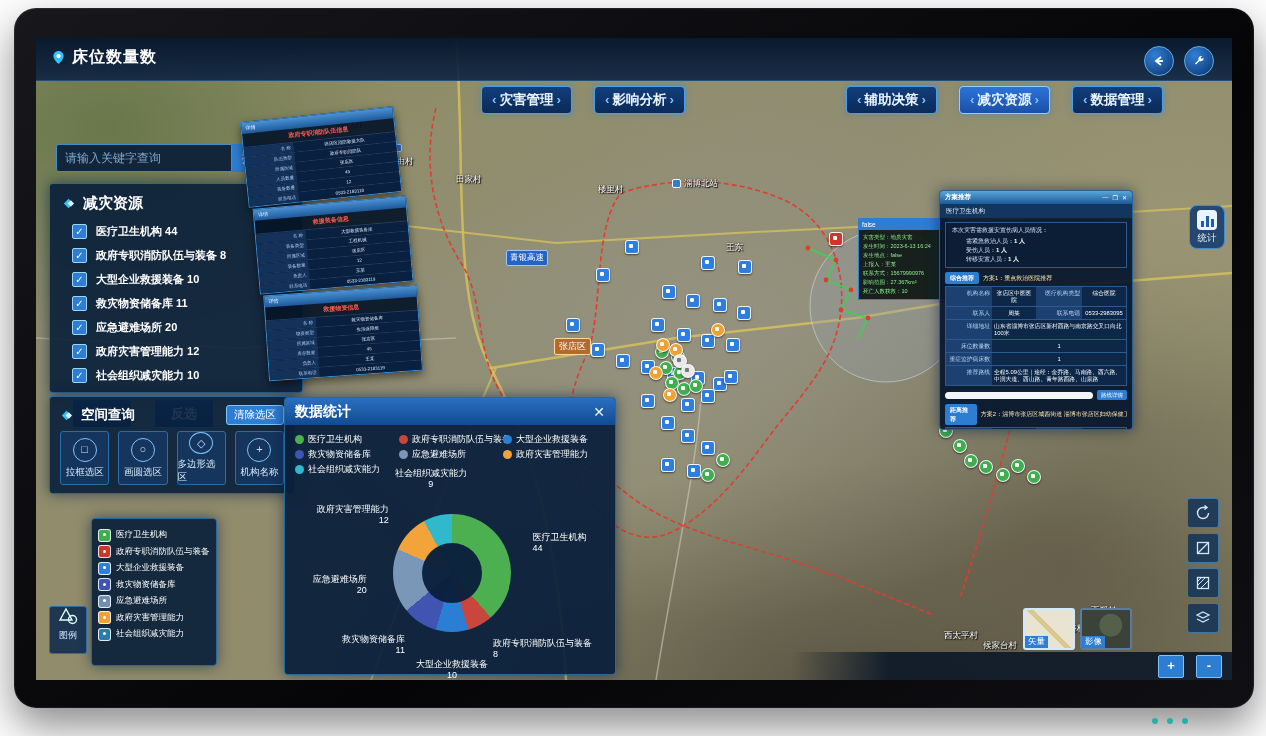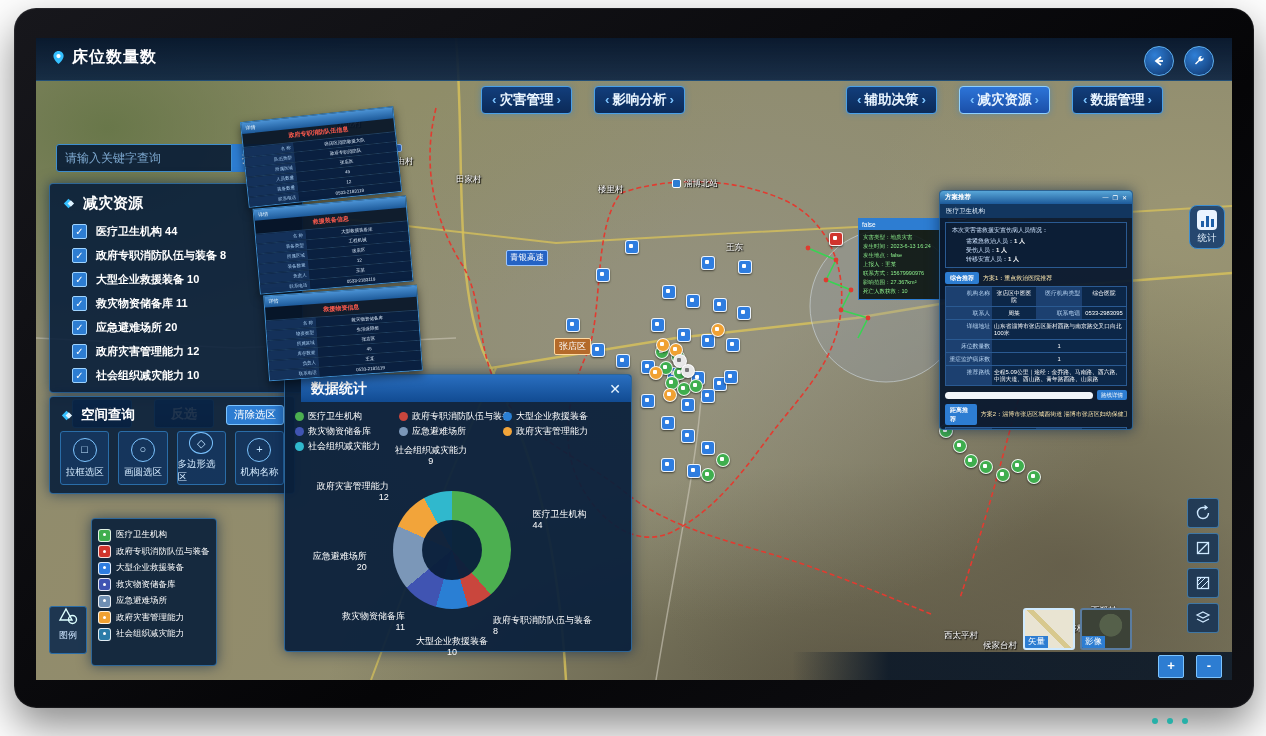--- a/index.html
+++ b/index.html
@@ -103,21 +103,21 @@
   #legend-panel{left:55px;top:480px;width:112px;height:130px;padding:8px 6px;}
   .lg-item{display:flex;align-items:center;gap:5px;height:16.5px;}
   .lg-dot{width:11px;height:11px;border-radius:3px;border:1px solid rgba(255,255,255,.85);flex:0 0 11px;
     position:relative;}
   .lg-dot::after{content:"";position:absolute;left:3.5px;top:3.5px;width:3px;height:3px;background:#fff;border-radius:50%;}
   .lg-item span{font-size:8.5px;white-space:nowrap;}
   .legend-btn{position:absolute;left:13px;top:568px;width:36px;height:46px;z-index:6;
     background:rgba(14,42,76,.88);border:1px solid #2a6da8;border-radius:3px;text-align:center;cursor:pointer;}
   .legend-btn .lb{font-size:9px;color:#cfe6ff;}
   
-  #stats-panel{left:248px;top:336px;width:330px;height:276px;background:rgba(10,32,60,.94);padding-left:16px;}
+  #stats-panel{left:248px;top:359px;width:330px;height:276px;background:rgba(10,32,60,.94);}
   .stats-head{height:27px;background:linear-gradient(180deg,#2a6fc0,#114b92);display:flex;align-items:center;
     padding:0 10px;font-size:14px;font-weight:bold;border-radius:3px 3px 0 0;}
   .stats-close{margin-left:auto;font-size:14px;cursor:pointer;color:#eaf6ff;}
   #stats-legend{position:absolute;left:10px;top:34px;width:312px;display:flex;flex-wrap:wrap;}
   .sl-item{display:flex;align-items:center;gap:4px;width:104px;height:15px;}
   .sl-dot{width:9px;height:9px;border-radius:50%;flex:0 0 9px;}
   .sl-item span{font-size:9px;white-space:nowrap;}
   #donut{position:absolute;left:108px;top:116px;width:118px;height:118px;border-radius:50%;}
   #donut-hole{position:absolute;left:137px;top:145px;width:60px;height:60px;border-radius:50%;
     background:rgba(10,32,60,.97);}

